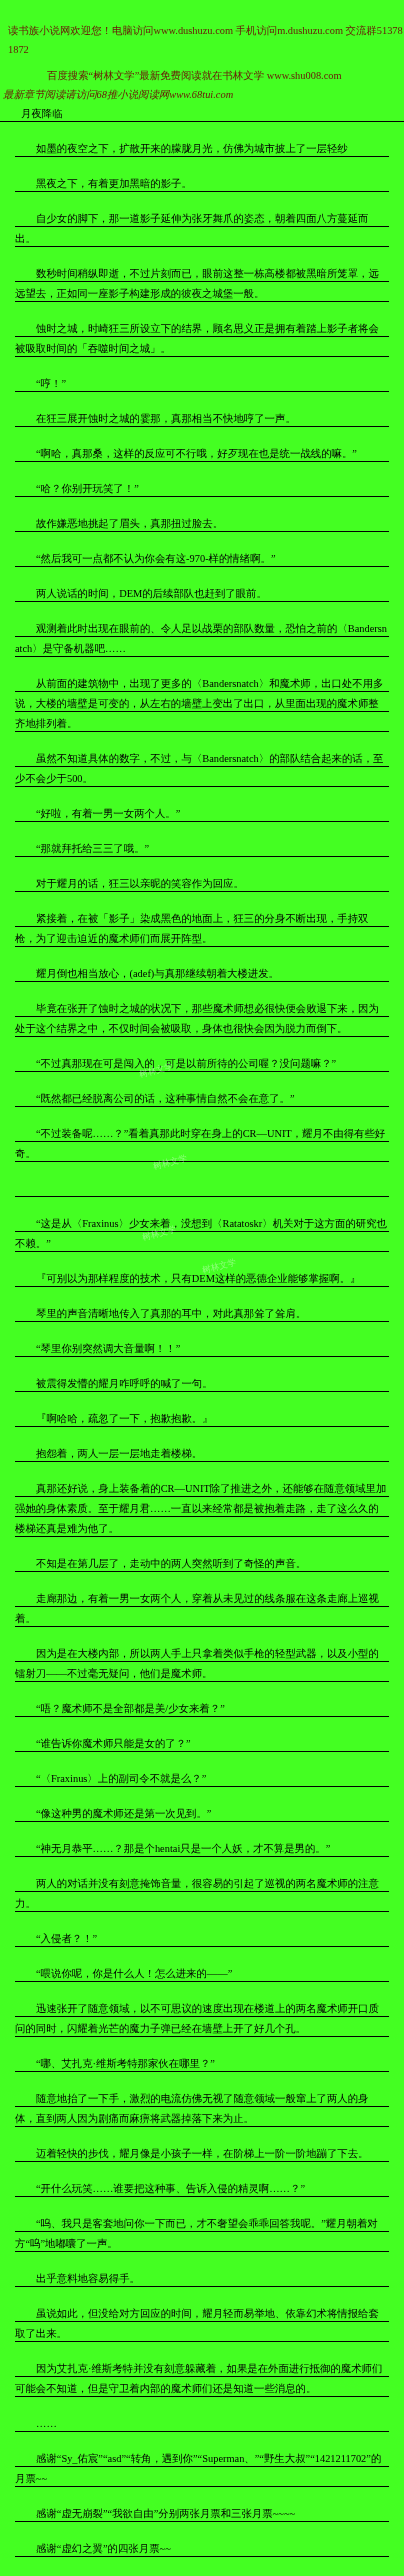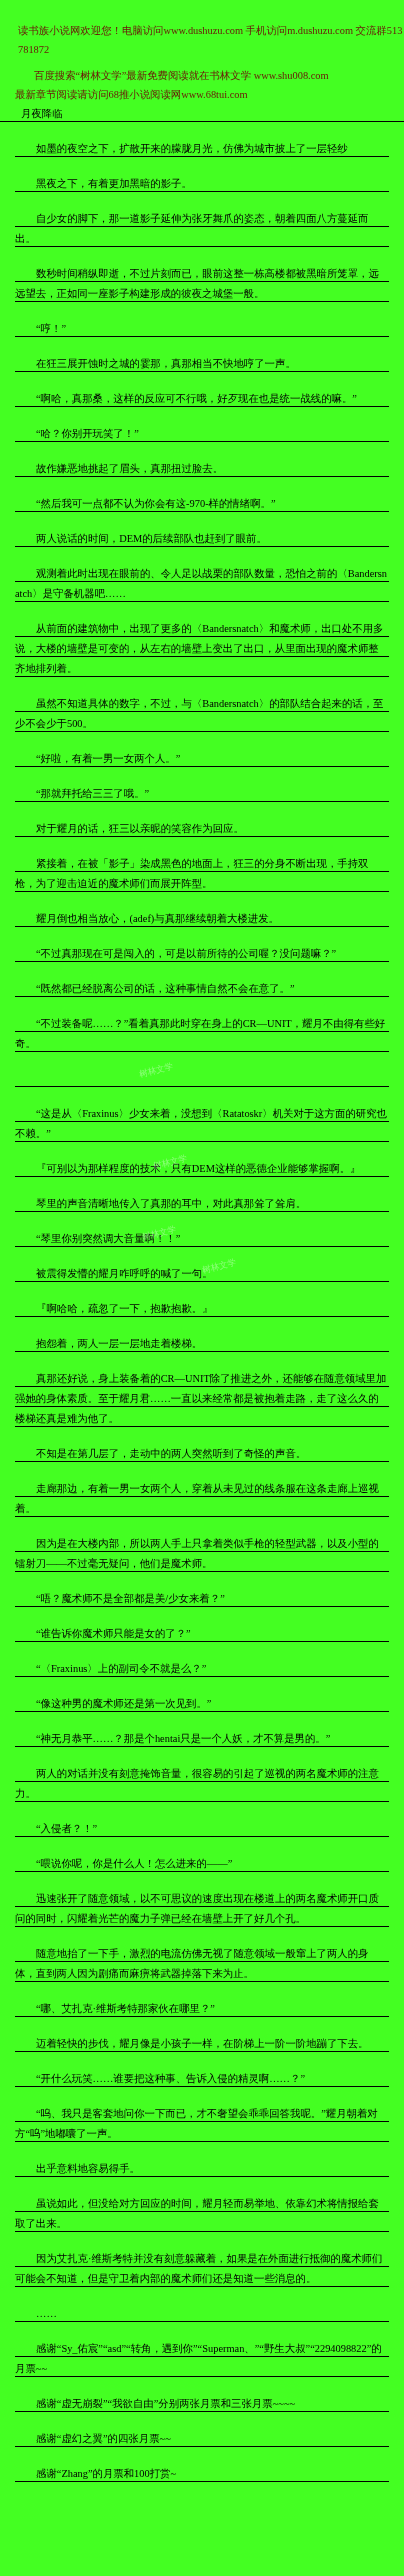--- a/index.html
+++ b/index.html
@@ -17,23 +17,23 @@
   }
   
   .header { padding-top: 21px; }
   .hline {
     margin: 0;
     font-size: 10.4px;
     line-height: 19px;
     color: #6b1608;
     word-break: break-all;
   }
-  .hline.h1 { padding-left: 18px; }
-  .hline.h2 { padding-left: 34px; margin-top: 7px; }
-  .hline.h3 { padding-left: 15px; }
+  .hline.h1 { padding-left: 8px; }
+  .hline.h2 { padding-left: 47px; margin-top: 7px; }
+  .hline.h3 { padding-left: 3px; font-style: italic; }
   
   .para {
     margin: 15px 0;
     font-size: 10.4px;
     line-height: 20px;
     text-indent: 21px;
     color: #000;
     word-break: break-all;
     background-image: repeating-linear-gradient(
       to bottom,
@@ -70,35 +70,37 @@
   </div>
 
   <p class="para title">月夜降临</p>
 
   <div class="content">
 
   <p class="para">如墨的夜空之下，扩散开来的朦胧月光，仿佛为城市披上了一层轻纱</p>
       <p class="para">黑夜之下，有着更加黑暗的影子。</p>
       <p class="para">自少女的脚下，那一道影子延伸为张牙舞爪的姿态，朝着四面八方蔓延而出。</p>
       <p class="para">数秒时间稍纵即逝，不过片刻而已，眼前这整一栋高楼都被黑暗所笼罩，远远望去，正如同一座影子构建形成的彼夜之城堡一般。</p>
+      <p class="para">蚀时之城，时崎狂三所设立下的结界，顾名思义正是拥有着踏上影子者将会被吸取时间的「吞噬时间之城」。</p>
       <p class="para">“哼！”</p>
       <p class="para">在狂三展开蚀时之城的霎那，真那相当不快地哼了一声。</p>
       <p class="para">“啊哈，真那桑，这样的反应可不行哦，好歹现在也是统一战线的嘛。”</p>
       <p class="para">“哈？你别开玩笑了！”</p>
       <p class="para">故作嫌恶地挑起了眉头，真那扭过脸去。</p>
       <p class="para">“然后我可一点都不认为你会有这-970-样的情绪啊。”</p>
       <p class="para">两人说话的时间，DEM的后续部队也赶到了眼前。</p>
       <p class="para">观测着此时出现在眼前的、令人足以战栗的部队数量，恐怕之前的〈Bandersnatch〉是守备机器吧……</p>
       <p class="para">从前面的建筑物中，出现了更多的〈Bandersnatch〉和魔术师，出口处不用多说，大楼的墙壁是可变的，从左右的墙壁上变出了出口，从里面出现的魔术师整齐地排列着。</p>
       <p class="para">虽然不知道具体的数字，不过，与〈Bandersnatch〉的部队结合起来的话，至少不会少于500。</p>
       <p class="para">“好啦，有着一男一女两个人。”</p>
       <p class="para">“那就拜托给三三了哦。”</p>
       <p class="para">对于耀月的话，狂三以亲昵的笑容作为回应。</p>
       <p class="para">紧接着，在被「影子」染成黑色的地面上，狂三的分身不断出现，手持双枪，为了迎击迫近的魔术师们而展开阵型。</p>
       <p class="para">耀月倒也相当放心，(adef)与真那继续朝着大楼进发。</p>
+      <p class="para">毕竟在张开了蚀时之城的状况下，那些魔术师想必很快便会败退下来，因为处于这个结界之中，不仅时间会被吸取，身体也很快会因为脱力而倒下。</p>
       <p class="para">“不过真那现在可是闯入的，可是以前所待的公司喔？没问题嘛？”</p>
       <p class="para">“既然都已经脱离公司的话，这种事情自然不会在意了。”</p>
       <p class="para">“不过装备呢……？”看着真那此时穿在身上的CR—UNIT，耀月不由得有些好奇。</p>
       <p class="para"></p>
       <p class="para">“这是从〈Fraxinus〉少女来着，没想到〈Ratatoskr〉机关对于这方面的研究也不赖。”</p>
       <p class="para">『可别以为那样程度的技术，只有DEM这样的恶德企业能够掌握啊。』</p>
       <p class="para">琴里的声音清晰地传入了真那的耳中，对此真那耸了耸肩。</p>
       <p class="para">“琴里你别突然调大音量啊！！”</p>
       <p class="para">被震得发懵的耀月咋呼呼的喊了一句。</p>
       <p class="para">『啊哈哈，疏忽了一下，抱歉抱歉。』</p>
@@ -109,30 +111,30 @@
       <p class="para">因为是在大楼内部，所以两人手上只拿着类似手枪的轻型武器，以及小型的镭射刀——不过毫无疑问，他们是魔术师。</p>
       <p class="para">“唔？魔术师不是全部都是美/少女来着？”</p>
       <p class="para">“谁告诉你魔术师只能是女的了？”</p>
       <p class="para">“〈Fraxinus〉上的副司令不就是么？”</p>
       <p class="para">“像这种男的魔术师还是第一次见到。”</p>
       <p class="para">“神无月恭平……？那是个hentai只是一个人妖，才不算是男的。”</p>
       <p class="para">两人的对话并没有刻意掩饰音量，很容易的引起了巡视的两名魔术师的注意力。</p>
       <p class="para">“入侵者？！”</p>
       <p class="para">“喂说你呢，你是什么人！怎么进来的——”</p>
       <p class="para">迅速张开了随意领域，以不可思议的速度出现在楼道上的两名魔术师开口质问的同时，闪耀着光芒的魔力子弹已经在墙壁上开了好几个孔。</p>
+      <p class="para">“哪、艾扎克·维斯考特那家伙在哪里？”</p>
       <p class="para">随意地抬了一下手，激烈的电流仿佛无视了随意领域一般窜上了两人的身体，直到两人因为剧痛而麻痹将武器掉落下来为止。</p>
-      <p class="para">“哪、艾扎克·维斯考特那家伙在哪里？”</p>
       <p class="para">迈着轻快的步伐，耀月像是小孩子一样，在阶梯上一阶一阶地蹦了下去。</p>
       <p class="para">“开什么玩笑……谁要把这种事、告诉入侵的精灵啊……？”</p>
       <p class="para">“呜、我只是客套地问你一下而已，才不奢望会乖乖回答我呢。”耀月朝着对方“呜”地嘟囔了一声。</p>
       <p class="para">出乎意料地容易得手。</p>
       <p class="para">虽说如此，但没给对方回应的时间，耀月轻而易举地、依靠幻术将情报给套取了出来。</p>
       <p class="para">因为艾扎克·维斯考特并没有刻意躲藏着，如果是在外面进行抵御的魔术师们可能会不知道，但是守卫着内部的魔术师们还是知道一些消息的。</p>
       <p class="para">……</p>
-      <p class="para">感谢“Sy_佑宸”“asd”“转角，遇到你”“Superman、”“野生大叔”“2294098822”的月票~~</p>
+      <p class="para">感谢“Sy_佑宸”“asd”“转角，遇到你”“Superman、”“野生大叔”“1421211702”的月票~~</p>
       <p class="para">感谢“虚无崩裂”“我欲自由”分别两张月票和三张月票~~~~</p>
       <p class="para">感谢“虚幻之翼”的四张月票~~</p>
       <p class="para">感谢“Zhang”的月票和100打赏~</p>
     </div>
 
   <span class="wm wm1">树林文学</span>
   <span class="wm wm2">树林文学</span>
   <span class="wm wm3">树林文学</span>
   <span class="wm wm4">树林文学</span>
 

